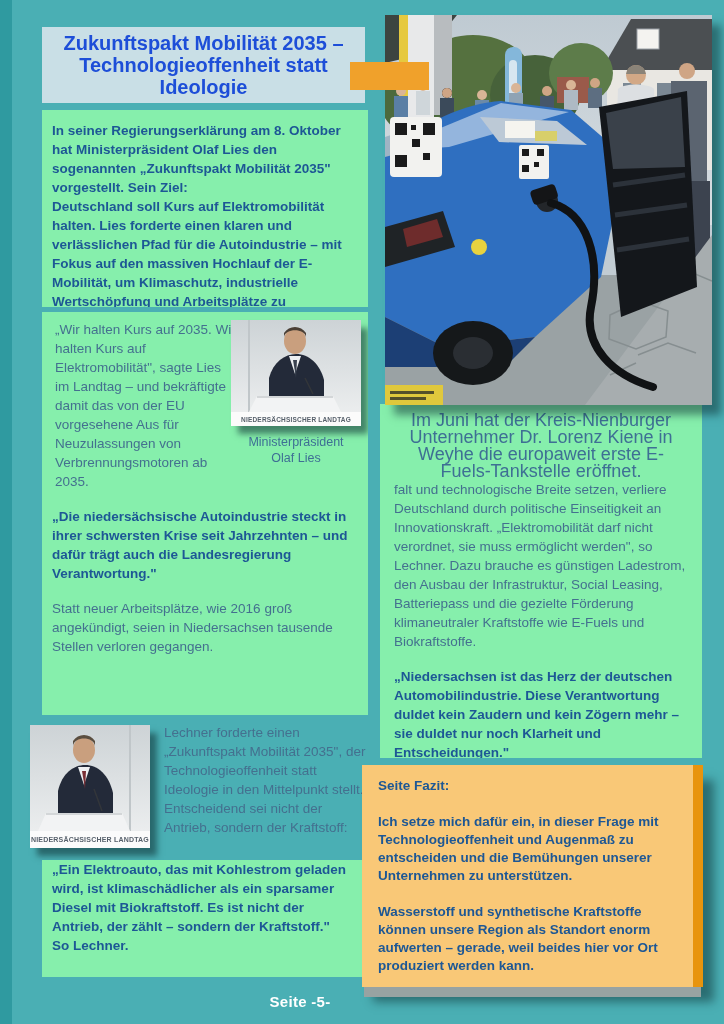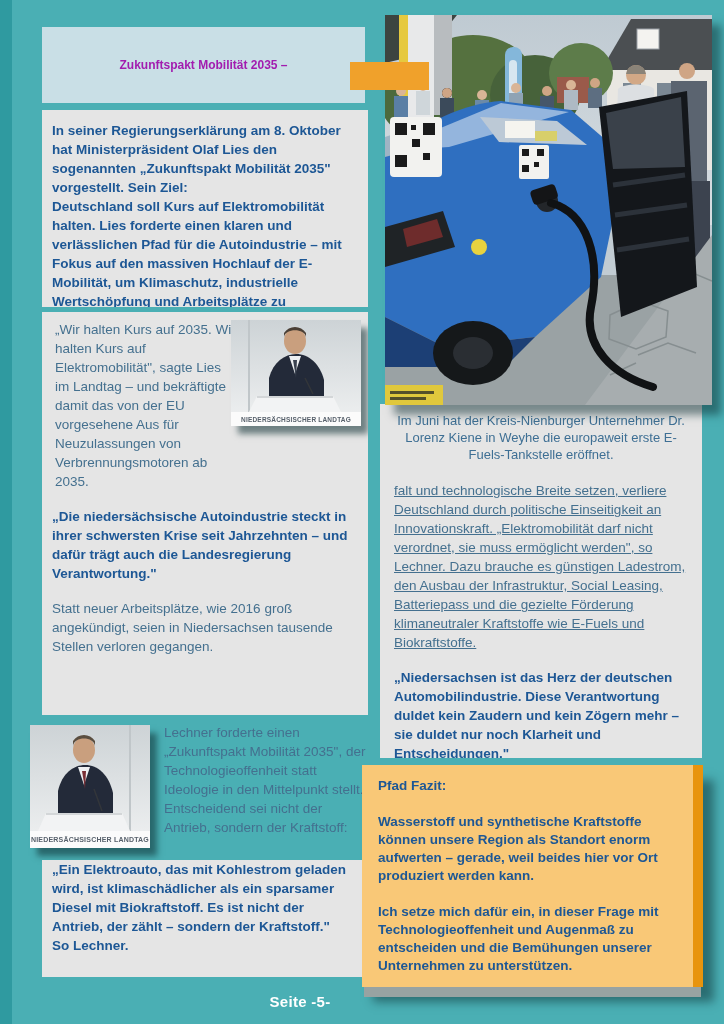--- a/index.html
+++ b/index.html
@@ -5,75 +5,76 @@
   html,body{margin:0;padding:0;background:#2c7d84;}
   .page{
     position:relative;width:724px;height:1024px;margin:0 auto;
     background:#4aafb4;overflow:hidden;
     font-family:"Liberation Sans",sans-serif;
   }
   .edge-strip{position:absolute;left:0;top:0;width:12px;height:1024px;background:#2f9aa0;}
   .title-box{
     position:absolute;left:42px;top:27px;width:323px;height:76px;background:#c9dfe6;
     display:flex;flex-direction:column;align-items:center;justify-content:center;
-    color:#a21caf;font-weight:bold;font-size:12px;line-height:22px;text-align:center;
+    color:#1d4ed8;font-weight:bold;font-size:20px;line-height:22px;text-align:center;
   }
   .orange-bar{position:absolute;left:350px;top:62px;width:79px;height:28px;background:#f0a12b;z-index:6;}
-  .panel{position:absolute;background:#e5e5e5;box-sizing:border-box;overflow:hidden;}
+  .panel{position:absolute;background:#86efac;box-sizing:border-box;overflow:hidden;}
   .bold-text{color:#1d5795;font-weight:bold;}
   .reg-text{color:#44708f;}
   .body-copy{font-size:13.5px;line-height:19px;}
   #box1{left:42px;top:110px;width:326px;height:197px;padding:11px 10px;}
   #box2{left:42px;top:312px;width:326px;height:403px;padding:8px 10px;}
   #box3{left:42px;top:860px;width:326px;height:117px;padding:0 10px;}
   .lies-quote{width:184px;margin-left:3px;}
   .podium-photo{
     position:absolute;background:#dfe3e5;overflow:hidden;
     box-shadow:7px 8px 6px rgba(12,45,50,.55);
   }
   #lies-photo{left:189px;top:8px;width:130px;height:106px;}
   .landtag-banner{
     position:absolute;left:0;right:0;bottom:0;height:14px;background:#fbfbfb;
     display:flex;align-items:center;justify-content:center;
     font-size:6.5px;font-weight:bold;color:#57606b;letter-spacing:.2px;
     white-space:nowrap;overflow:hidden;
   }
   #lies-caption{position:absolute;left:189px;top:122px;width:130px;text-align:center;
     font-size:12.5px;line-height:16px;color:#3e6f94;}
-  .mt12{margin-top:18px;text-decoration:underline;} .mt16{margin-top:16px;} .mt18{margin-top:18px;}
+  .mt12{margin-top:0;} .mt16{margin-top:16px;} .mt18{margin-top:18px;}
   #lechner-photo{position:absolute;left:30px;top:725px;width:120px;height:123px;background:#dfe3e5;
     overflow:hidden;box-shadow:7px 8px 6px rgba(12,45,50,.55);}
   #lechner-photo .landtag-banner{height:17px;font-size:7px;}
   #lechner-text{position:absolute;left:164px;top:723px;width:203px;}
   #main-photo{
     position:absolute;left:385px;top:15px;width:327px;height:390px;overflow:hidden;z-index:3;
     box-shadow:9px 10px 8px rgba(12,45,50,.5);background:#c2ccd3;
   }
   #right-box{left:380px;top:404px;width:322px;height:354px;padding:8px 14px;}
-  .photo-caption{text-align:center;font-size:13px;line-height:17px;color:#3e6f94;}
+  .photo-caption{text-align:center;font-size:18px;line-height:17px;color:#3e6f94;}
   #fazit-box{
     position:absolute;left:362px;top:765px;width:341px;height:222px;box-sizing:border-box;
     background:#f9c877;border-right:10px solid #e8940d;padding:12px 16px;overflow:hidden;
     box-shadow:0px 12px 0px -2px #98a3a2, 11px 15px 9px rgba(12,45,50,.5);
     font-size:13.5px;line-height:18px;
   }
   .footer{
     position:absolute;left:0;top:993px;width:600px;text-align:center;
     color:#ffffff;font-weight:bold;font-size:15px;letter-spacing:.3px;
   }
 </style>
 </head>
 <body>
 
 <div class="page">
 
   <div class="edge-strip"></div>
 
   <div class="title-box">
     <div>Zukunftspakt Mobilität 2035 –</div>
+    <div>Technologieoffenheit statt Ideologie</div>
   </div>
   <div class="orange-bar"></div>
 
   <div id="main-photo">
     <svg width="327" height="390" viewBox="0 0 327 390" xmlns="http://www.w3.org/2000/svg">
       <defs>
         <linearGradient id="skyg" x1="0" y1="0" x2="0" y2="1">
           <stop offset="0" stop-color="#bfcad2"></stop>
             <stop offset="1" stop-color="#d8dee2"></stop>
         </linearGradient>
@@ -207,20 +208,24 @@
         <ellipse cx="64" cy="21" rx="11" ry="13" fill="#c99f7e"></ellipse>
         <path d="M53,17 C54,8 74,8 75,17 L75,13 C70,5 58,5 53,13 Z" fill="#4a3f35"></path>
         <polygon points="58,36 70,36 64,54" fill="#eef0f2"></polygon>
         <polygon points="62,40 66,40 65,58" fill="#3a4250"></polygon>
         <line x1="74" y1="58" x2="82" y2="74" stroke="#33363a" stroke-width="1.5"></line>
         <polygon points="26,76 102,76 110,92 18,92" fill="#f2f3f4"></polygon>
         <line x1="26" y1="77" x2="102" y2="77" stroke="#d3d6d8" stroke-width="2"></line>
       </svg>
       <div class="landtag-banner">NIEDERSÄCHSISCHER LANDTAG</div>
     </div>
+    <div id="lies-caption">
+      <div>Ministerpräsident</div>
+      <div>Olaf Lies</div>
+    </div>
 
     <div class="bold-text mt16">„Die niedersächsische Autoindustrie steckt in ihrer schwersten Krise seit Jahrzehnten – und dafür trägt auch die Landesregierung Verantwortung."</div>
     <div class="reg-text mt16">Statt neuer Arbeitsplätze, wie 2016 groß angekündigt, seien in Niedersachsen tausende Stellen verloren gegangen.</div>
   </div>
 
   <div id="lechner-photo" class="podium-photo">
     <svg width="120" height="106" viewBox="0 0 120 106" xmlns="http://www.w3.org/2000/svg">
       <defs>
         <linearGradient id="pod2" x1="0" y1="0" x2="0" y2="1">
           <stop offset="0" stop-color="#cdd3d6"></stop>
@@ -247,20 +252,20 @@
     <div class="bold-text">So Lechner.</div>
   </div>
 
   <div class="panel body-copy" id="right-box">
     <div class="photo-caption">Im Juni hat der Kreis-Nienburger Unternehmer Dr. Lorenz Kiene in Weyhe die europaweit erste E-Fuels-Tankstelle eröffnet.</div>
     <div class="reg-text mt12">falt und technologische Breite setzen, verliere Deutschland durch politische Einseitigkeit an Innovationskraft. „Elektromobilität darf nicht verordnet, sie muss ermöglicht werden", so Lechner. Dazu brauche es günstigen Ladestrom, den Ausbau der Infrastruktur, Social Leasing, Batteriepass und die gezielte Förderung klimaneutraler Kraftstoffe wie E-Fuels und Biokraftstoffe.</div>
     <div class="bold-text mt16">„Niedersachsen ist das Herz der deutschen Automobilindustrie. Diese Verantwortung duldet kein Zaudern und kein Zögern mehr – sie duldet nur noch Klarheit und Entscheidungen."</div>
   </div>
 
   <div id="fazit-box">
-    <div class="bold-text">Pfad Fazit:</div>
+    <div class="bold-text">Seite Fazit:</div>
+    <div class="bold-text mt18">Ich setze mich dafür ein, in dieser Frage mit Technologieoffenheit und Augenmaß zu entscheiden und die Bemühungen unserer Unternehmen zu unterstützen.</div>
     <div class="bold-text mt18">Wasserstoff und synthetische Kraftstoffe können unsere Region als Standort enorm aufwerten – gerade, weil beides hier vor Ort produziert werden kann.</div>
-    <div class="bold-text mt18">Ich setze mich dafür ein, in dieser Frage mit Technologieoffenheit und Augenmaß zu entscheiden und die Bemühungen unserer Unternehmen zu unterstützen.</div>
   </div>
 
   <div class="footer">Seite -5-</div>
 
 </div>
 
 </body></html>

